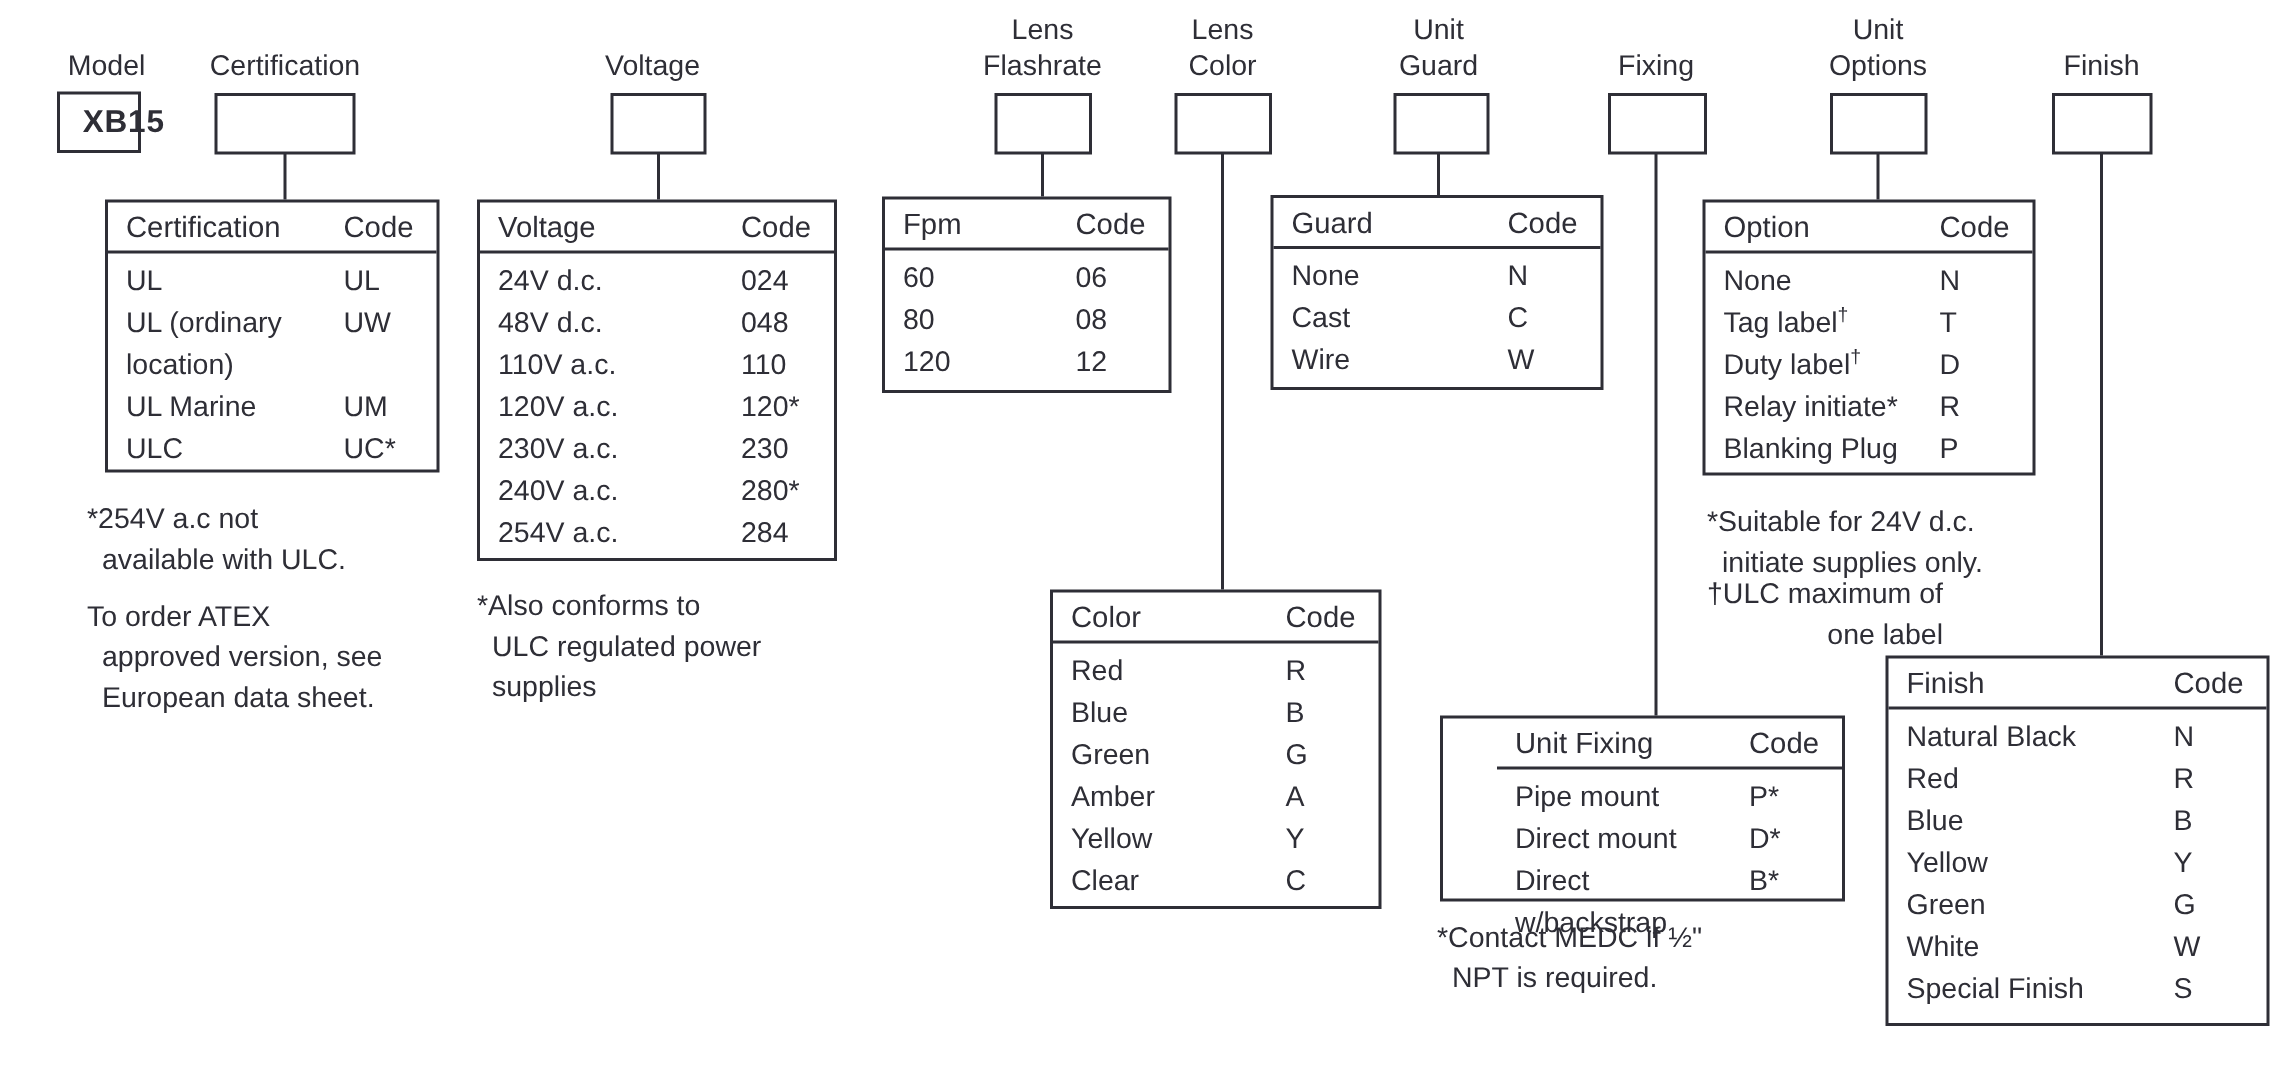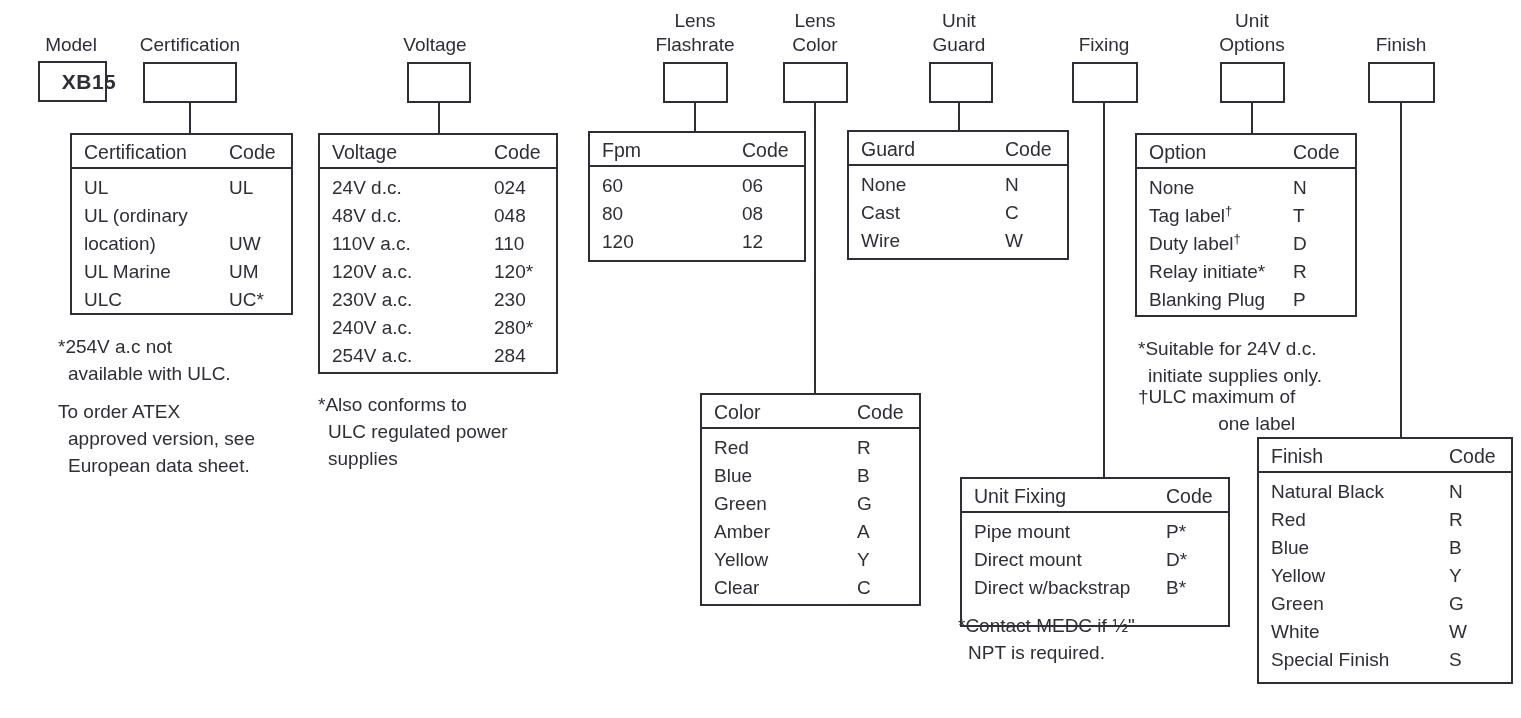--- a/index.html
+++ b/index.html
@@ -12,34 +12,34 @@
   .col-label {
     position:absolute; bottom:661px; width:160px; text-align:center;
     font-size:19px; line-height:24px; white-space:pre-line;
   }
   .model-label { text-align:center; }
   .code-box {
     position:absolute; top:62px; height:41px;
     border:2px solid var(--ink); background:#fff;
   }
   .model-box {
-    position:absolute; left:38px; top:61px; width:69px; height:41px;
+    position:absolute; left:38px; top:61px; width:56px; height:41px;
     border:2px solid var(--ink); display:flex; align-items:center; justify-content:center;
     font-weight:bold; font-size:21px; letter-spacing:0.5px;padding-left:33px;
   }
   .vline { position:absolute; width:2px; background:var(--ink); }
   .dtable { position:absolute; border:2px solid var(--ink); background:#fff; }
   .thead {
     display:flex; justify-content:space-between; align-items:baseline;
     padding:5px 10px 3px 12px; border-bottom:2px solid var(--ink);
     font-size:19.5px; line-height:24px;
   }
   .thead .th-c { width:52px; flex:none; }
   .rows { padding:5px 10px 0 12px; }
-  .row { display:flex; align-items:flex-end; font-size:19px; line-height:28px; }
+  .row { display:flex; align-items:flex-start; font-size:19px; line-height:28px; }
   .row .lbl-cell { flex:1; padding-right:6px; }
   .row .code { width:52px; flex:none; }
   .row sup.sup { font-size:13px; line-height:0; }
   .note {
     position:absolute; font-size:19px; line-height:27px; white-space:pre-line;
     padding-left:10px; text-indent:-10px;
   }
 </style>
 </head>
 <body>
@@ -144,21 +144,21 @@
     <span class="code">280*</span>
   </div>
 
   <div class="row">
     <span class="lbl-cell"><span class="lbl">254V a.c.</span><sup class="sup"></sup></span>
     <span class="code">284</span>
   </div>
 </div>
   </div>
 
-  <div class="dtable" style="left:588px; top:131px; width:218px; height:131px;">
+  <div class="dtable" style="left:588px; top:131px; width:193px; height:131px;">
     <div class="thead">
       <span class="th-l">Fpm</span>
       <span class="th-c">Code</span>
     </div>
     <div class="rows">
   <div class="row">
     <span class="lbl-cell"><span class="lbl">60</span><sup class="sup"></sup></span>
     <span class="code">06</span>
   </div>
 
@@ -261,21 +261,21 @@
     <span class="code">Y</span>
   </div>
 
   <div class="row">
     <span class="lbl-cell"><span class="lbl">Clear</span><sup class="sup"></sup></span>
     <span class="code">C</span>
   </div>
 </div>
   </div>
 
-  <div class="dtable" style="left:960px; top:477px; width:270px; height:150px;">
+  <div class="dtable" style="left:960px; top:477px; width:270px; height:124px;padding-left:36px;">
     <div class="thead">
       <span class="th-l">Unit Fixing</span>
       <span class="th-c">Code</span>
     </div>
     <div class="rows">
   <div class="row">
     <span class="lbl-cell"><span class="lbl">Pipe mount</span><sup class="sup"></sup></span>
     <span class="code">P*</span>
   </div>
 

